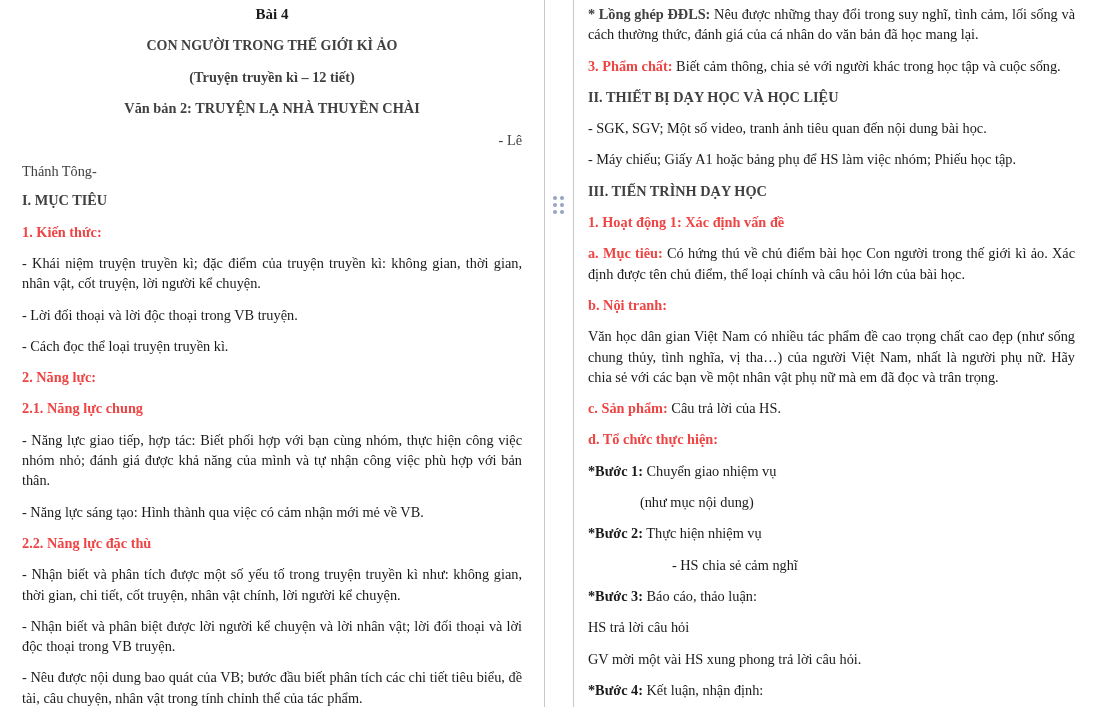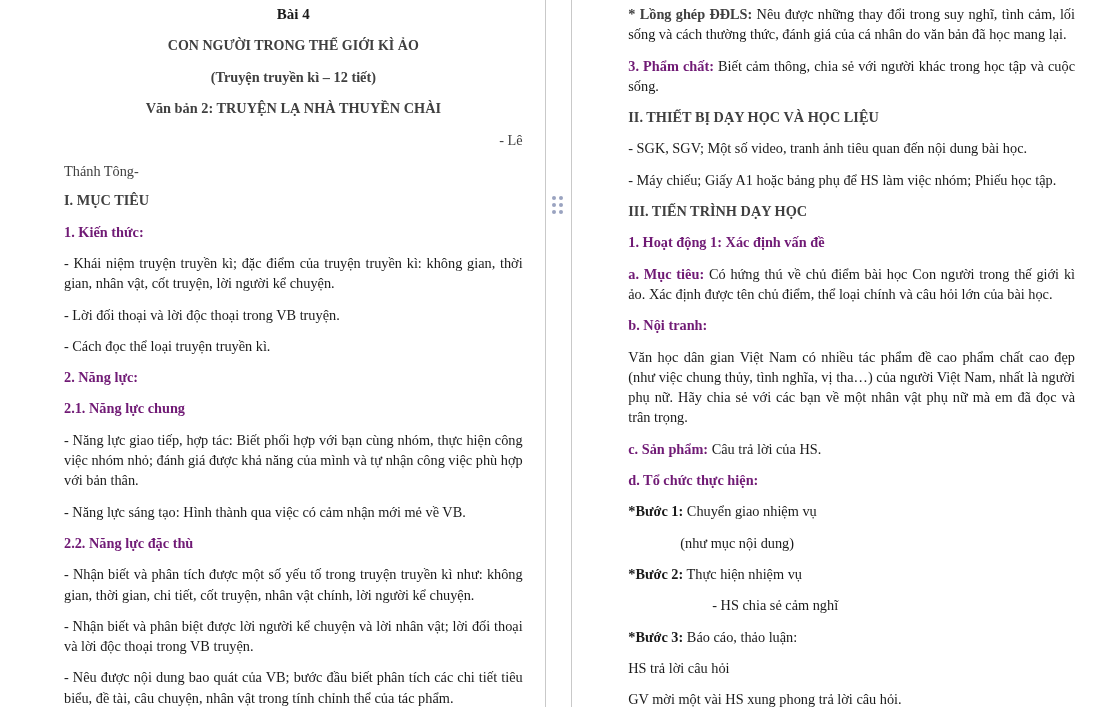--- a/index.html
+++ b/index.html
@@ -18,21 +18,20 @@
     position: relative;
     width: 1097px;
     height: 707px;
     display: flex;
     flex-direction: row;
   }
   .col {
     box-sizing: border-box;
     position: relative;
     overflow: hidden;
-    margin-left: 42px;
   }
   .col-left {
     width: 545px;
     padding: 4px 22px 0 22px;
   }
   .gutter {
     width: 28px;
     position: relative;
     border-left: 1px solid #c9c9c9;
     border-right: 1px solid #c9c9c9;
@@ -65,21 +64,21 @@
   p {
     margin: 0 0 11px 0;
     font-size: 14.3px;
     line-height: 1.42;
     text-align: justify;
   }
   .ctr { text-align: center; }
   .right { text-align: right; }
   .b { font-weight: bold; }
   .red { color: #404040; }
-  .blue { color: #701a75; }
+  .blue { color: #ef4444; }
   .dark { color: #1a1a1a; }
   .t-title { font-size: 15px; }
   .t-h1 { font-size: 14px; }
   .indent-1 { padding-left: 52px; }
   .indent-2 { padding-left: 84px; }
   .tight { margin-bottom: 9px; }
 </style>
 </head>
 <body>
 
@@ -157,21 +156,21 @@
     <p class="b red">III. TIẾN TRÌNH DẠY HỌC</p>
 
     <p class="b blue">1. Hoạt động 1: Xác định vấn đề</p>
 
     <p>
       <span class="b blue">a. Mục tiêu:</span><span class="dark"> Có hứng thú về chủ điểm bài học Con người trong thế giới kì ảo. Xác định được tên chủ điểm, thể loại chính và câu hỏi lớn của bài học.</span>
     </p>
 
     <p class="b blue">b. Nội tranh:</p>
 
-    <p>Văn học dân gian Việt Nam có nhiều tác phẩm đề cao phẩm chất cao đẹp (như việc chung thủy, tình nghĩa, vị tha…) của người Việt Nam, nhất là người phụ nữ. Hãy chia sẻ với các bạn về một nhân vật phụ nữ mà em đã đọc và trân trọng.</p>
+    <p>Văn học dân gian Việt Nam có nhiều tác phẩm đề cao trọng chất cao đẹp (như sống chung thủy, tình nghĩa, vị tha…) của người Việt Nam, nhất là người phụ nữ. Hãy chia sẻ với các bạn về một nhân vật phụ nữ mà em đã đọc và trân trọng.</p>
 
     <p>
       <span class="b blue">c. Sản phẩm:</span><span class="dark"> Câu trả lời của HS.</span>
     </p>
 
     <p class="b blue">d. Tổ chức thực hiện:</p>
 
     <p>
       <span class="b dark">*Bước 1:</span><span class="dark"> Chuyển giao nhiệm vụ</span>
     </p>

